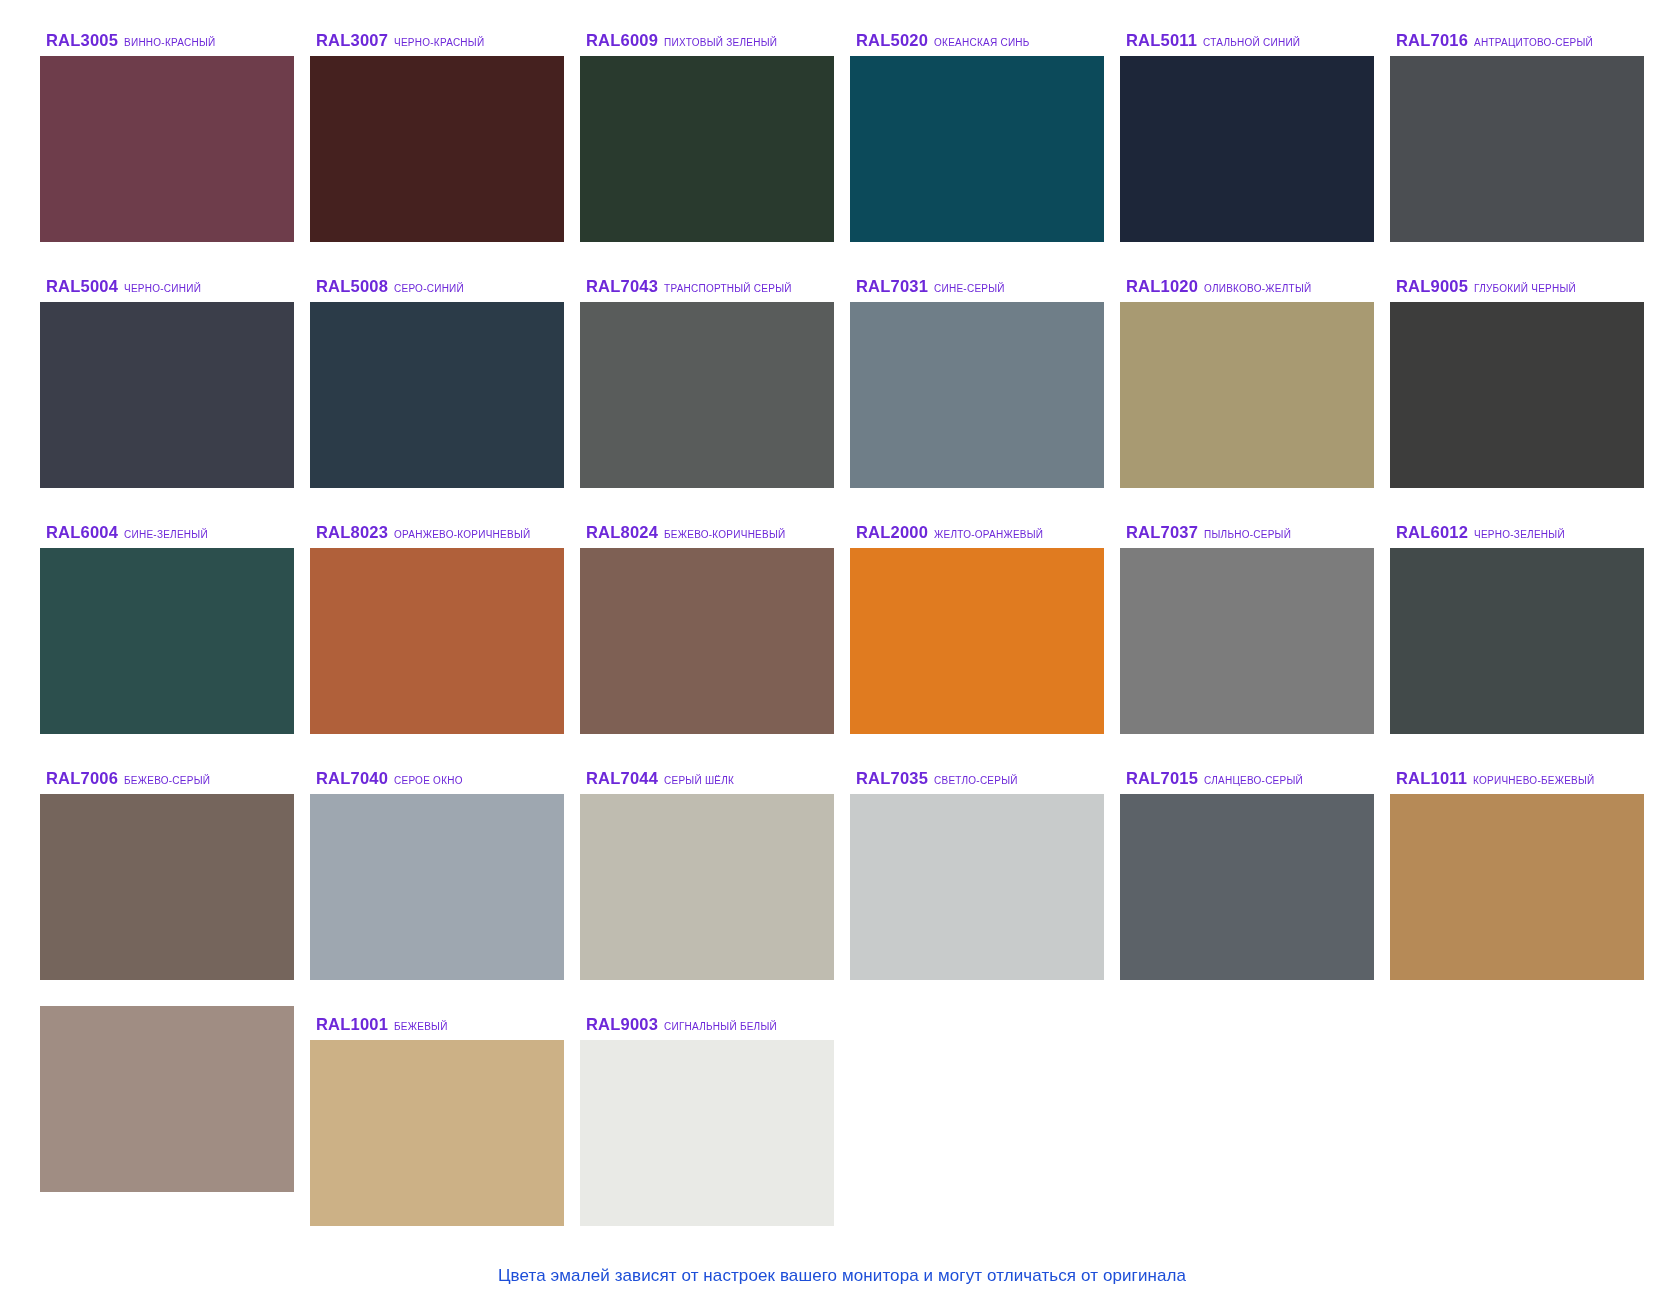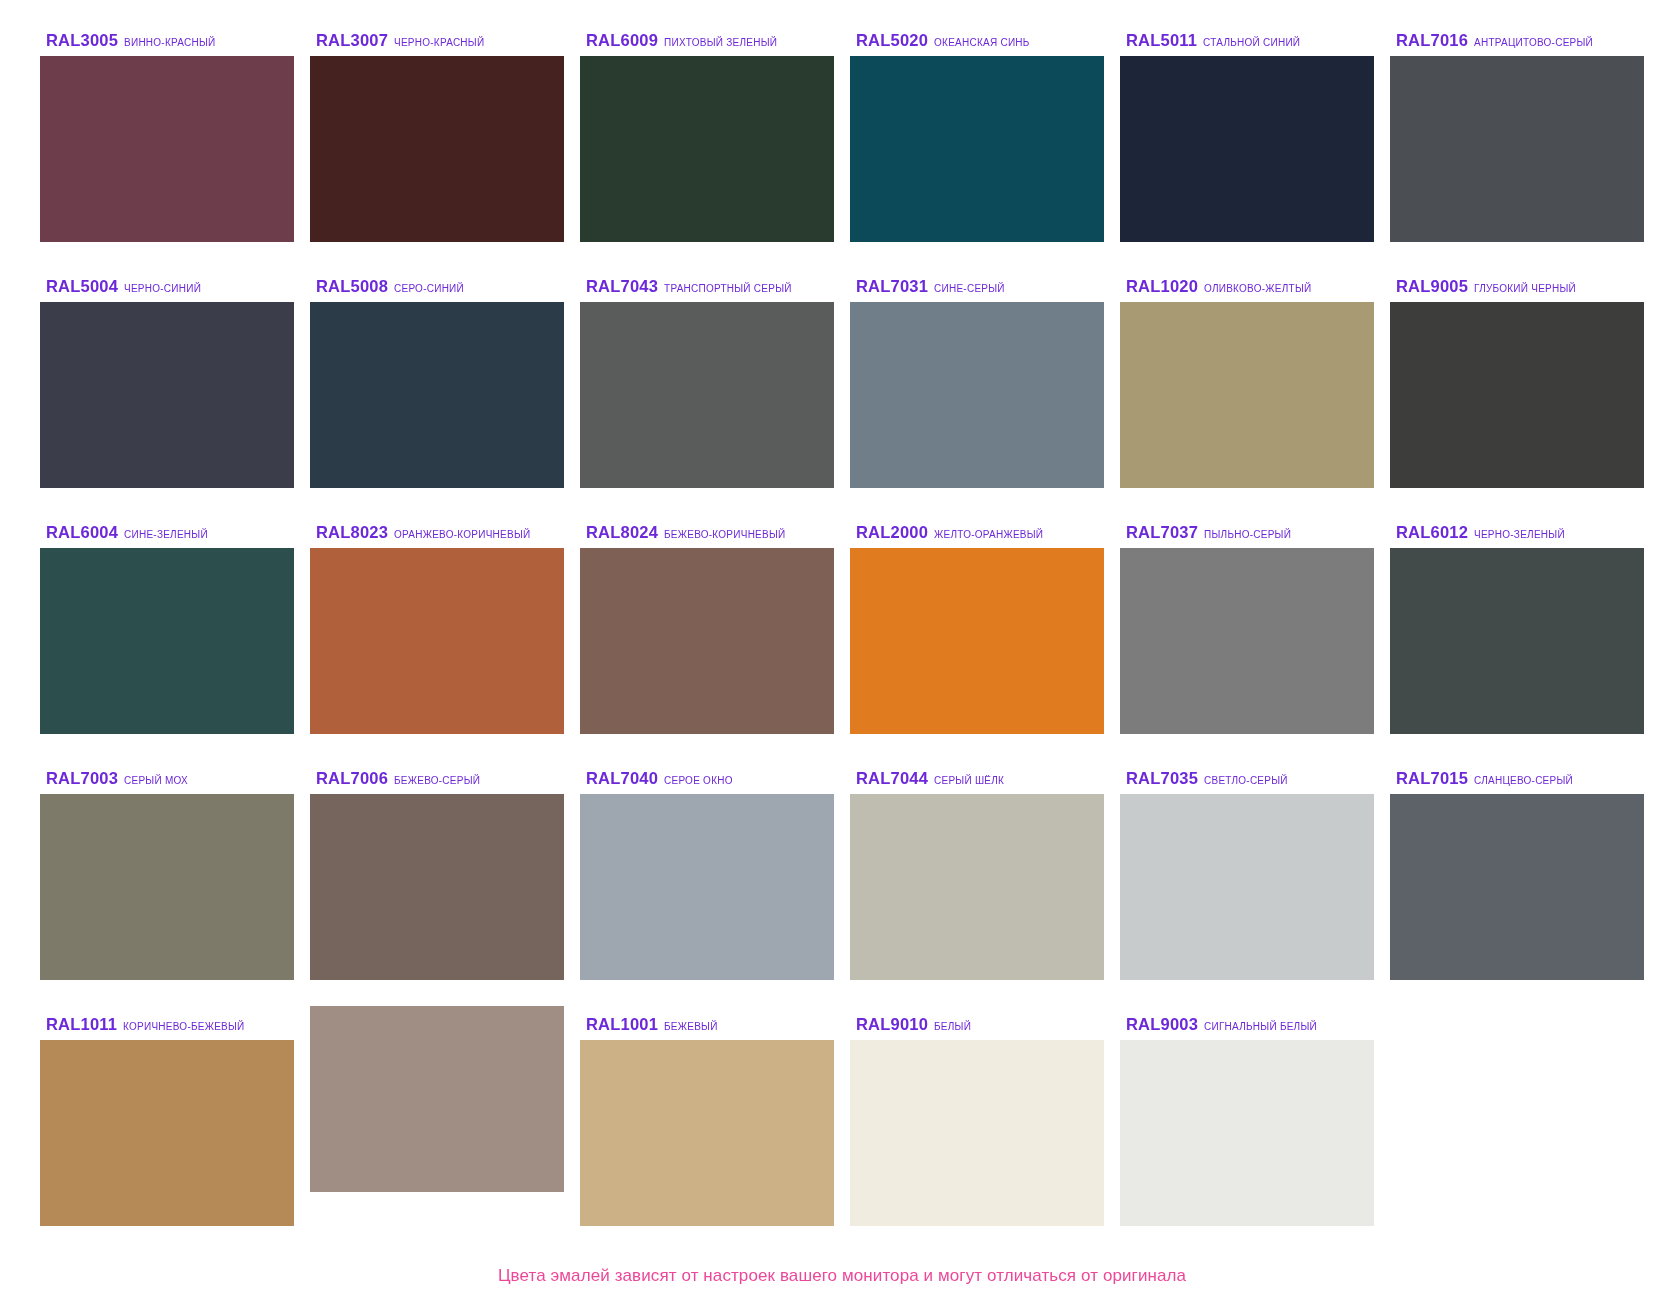--- a/index.html
+++ b/index.html
@@ -59,21 +59,21 @@
   }
   .swatch-box {
     width: 100%;
     height: 186px;
     margin-bottom: 26px;
   }
   .footer {
     margin-top: 14px;
     text-align: center;
     font-size: 17px;
-    color: #ec4899;
+    color: #1d4ed8;
     letter-spacing: 0.1px;
   }
 </style>
 </head>
 <body>
 
 <div id="chart">
   <div class="grid">
       <div class="swatch-cell">
         <div class="swatch-label">
@@ -196,27 +196,20 @@
       </div>
       <div class="swatch-cell">
         <div class="swatch-label">
           <span class="code">RAL6012</span>
           <span class="cname">черно-зеленый</span>
         </div>
         <div class="swatch-box" style="background: rgb(66, 74, 74);"></div>
       </div>
       <div class="swatch-cell">
         <div class="swatch-label">
-          <span class="code">RAL7003</span>
-          <span class="cname">серый мох</span>
-        </div>
-        <div class="swatch-box" style="background: rgb(125, 122, 106);"></div>
-      </div>
-      <div class="swatch-cell">
-        <div class="swatch-label">
           <span class="code">RAL7006</span>
           <span class="cname">бежево-серый</span>
         </div>
         <div class="swatch-box" style="background: rgb(117, 101, 92);"></div>
       </div>
       <div class="swatch-cell">
         <div class="swatch-label">
           <span class="code">RAL7040</span>
           <span class="cname">серое окно</span>
         </div>
@@ -252,27 +245,20 @@
       </div>
       <div class="swatch-cell">
         <div class="swatch-box" style="background: rgb(160, 141, 131);"></div>
       </div>
       <div class="swatch-cell">
         <div class="swatch-label">
           <span class="code">RAL1001</span>
           <span class="cname">бежевый</span>
         </div>
         <div class="swatch-box" style="background: rgb(204, 177, 134);"></div>
-      </div>
-      <div class="swatch-cell">
-        <div class="swatch-label">
-          <span class="code">RAL9010</span>
-          <span class="cname">белый</span>
-        </div>
-        <div class="swatch-box" style="background: rgb(240, 236, 224);"></div>
       </div>
       <div class="swatch-cell">
         <div class="swatch-label">
           <span class="code">RAL9003</span>
           <span class="cname">сигнальный белый</span>
         </div>
         <div class="swatch-box" style="background: rgb(233, 234, 230);"></div>
       </div>
     </div>
   <div class="footer">Цвета эмалей зависят от настроек вашего монитора и могут отличаться от оригинала</div>

